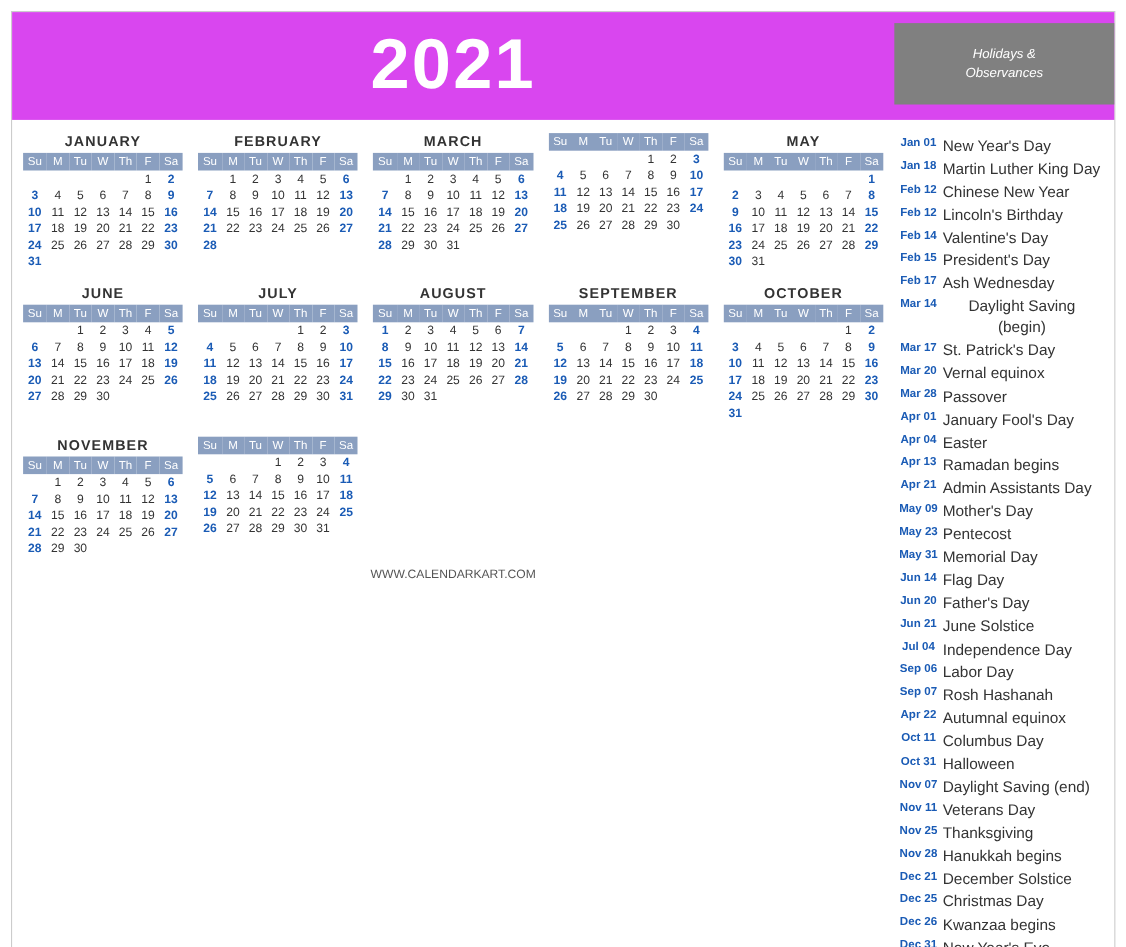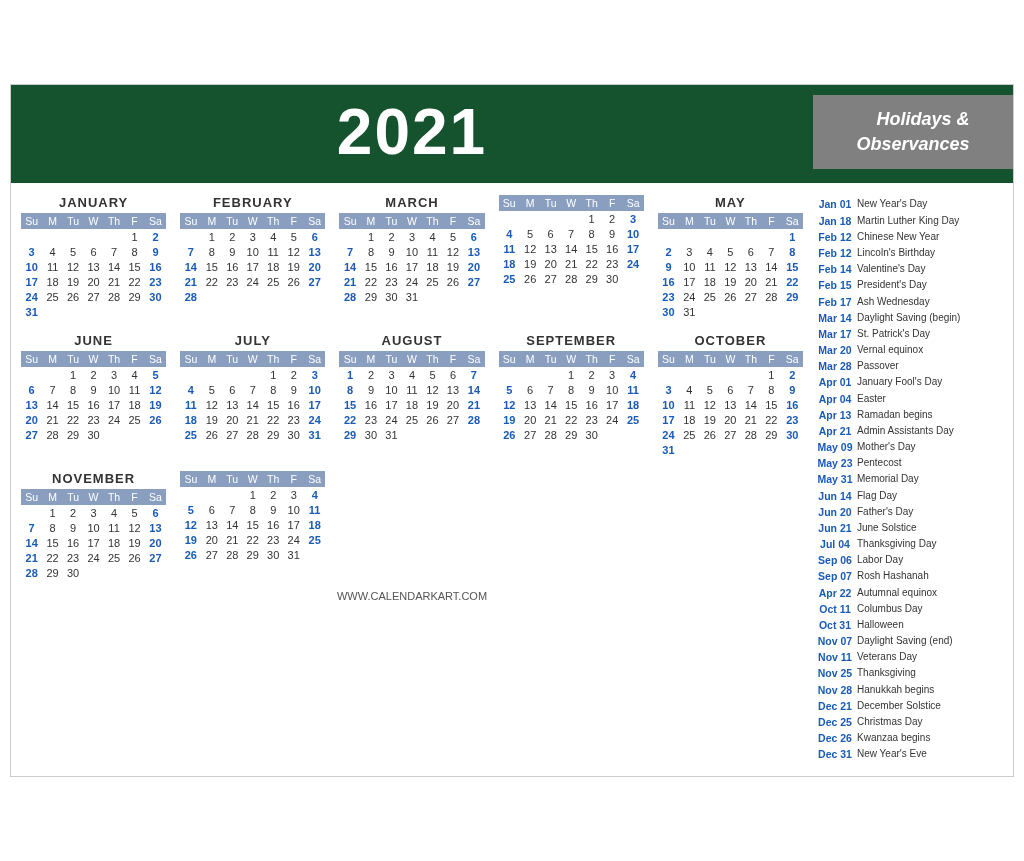--- a/index.html
+++ b/index.html
@@ -12,21 +12,21 @@
       min-height: 100vh;
       padding: 10px;
     }
     .page {
       width: 1004px;
       background: #fff;
       border: 1px solid #ccc;
       padding: 0;
     }
     .header {
-      background: #14532d;
+      background: #d946ef;
       text-align: center;
       padding: 10px 0 14px 0;
       display: flex;
     }
     .header-year-area {
       flex: 1;
       text-align: center;
     }
     .year-text {
       font-size: 64px;
@@ -38,23 +38,23 @@
       width: 200px;
       background: #808080;
       display: flex;
       align-items: center;
       justify-content: center;
       padding: 10px;
     }
     .holidays-title {
       color: #fff;
       font-style: italic;
-      font-size: 18px;
-      font-weight: bold;
-      text-align: right;
+      font-size: 12px;
+      font-weight: normal;
+      text-align: center;
       line-height: 1.4;
     }
     .main-content {
       display: flex;
       padding: 8px;
       gap: 8px;
     }
     .calendars-area {
       flex: 1;
     }
@@ -113,21 +113,21 @@
       line-height: 1.35;
     }
     .h-date {
       color: #1a5bb5;
       font-weight: bold;
       min-width: 36px;
       font-size: 10.5px;
     }
     .h-name {
       color: #333;
-      font-size: 10px;
+      font-size: 14px;
     }
   </style>
 </head>
 <body>
 
 <div class="page">
   <div class="header">
     <div class="header-year-area">
       <div class="year-text">2021</div>
     </div>
@@ -1006,21 +1006,21 @@
         <div class="h-row">
           <span class="h-date">Jun 20</span>
           <span class="h-name">Father's Day</span>
         </div>
         <div class="h-row">
           <span class="h-date">Jun 21</span>
           <span class="h-name">June Solstice</span>
         </div>
         <div class="h-row">
           <span class="h-date">Jul 04</span>
-          <span class="h-name">Thanksgiving Day</span>
+          <span class="h-name">Independence Day</span>
         </div>
         <div class="h-row">
           <span class="h-date">Sep 06</span>
           <span class="h-name">Labor Day</span>
         </div>
         <div class="h-row">
           <span class="h-date">Sep 07</span>
           <span class="h-name">Rosh Hashanah</span>
         </div>
         <div class="h-row">

